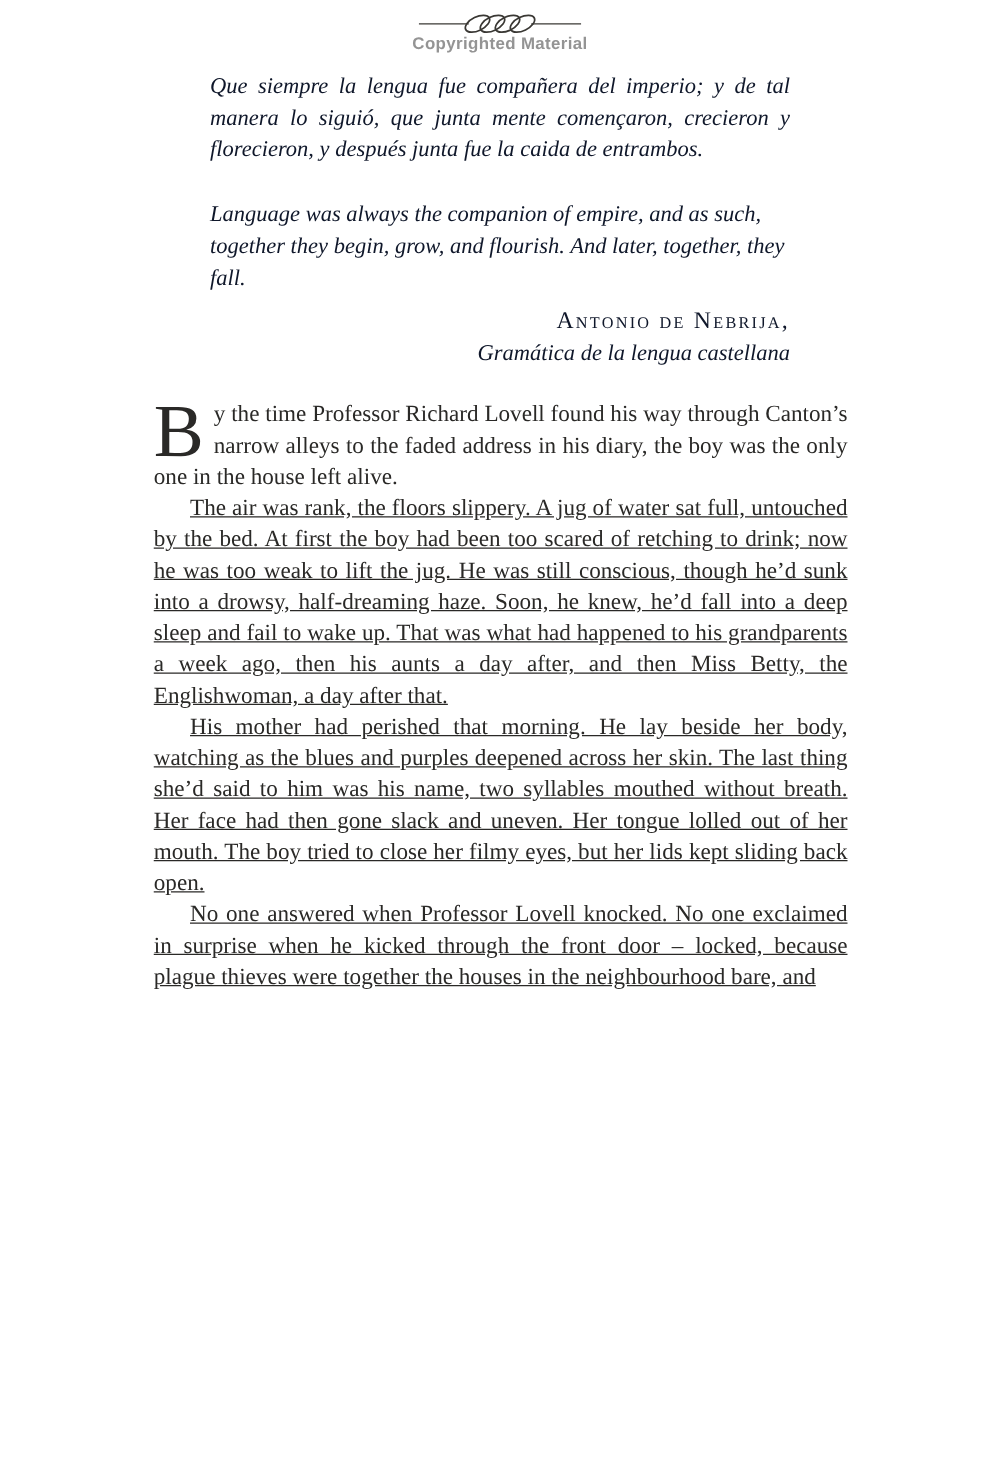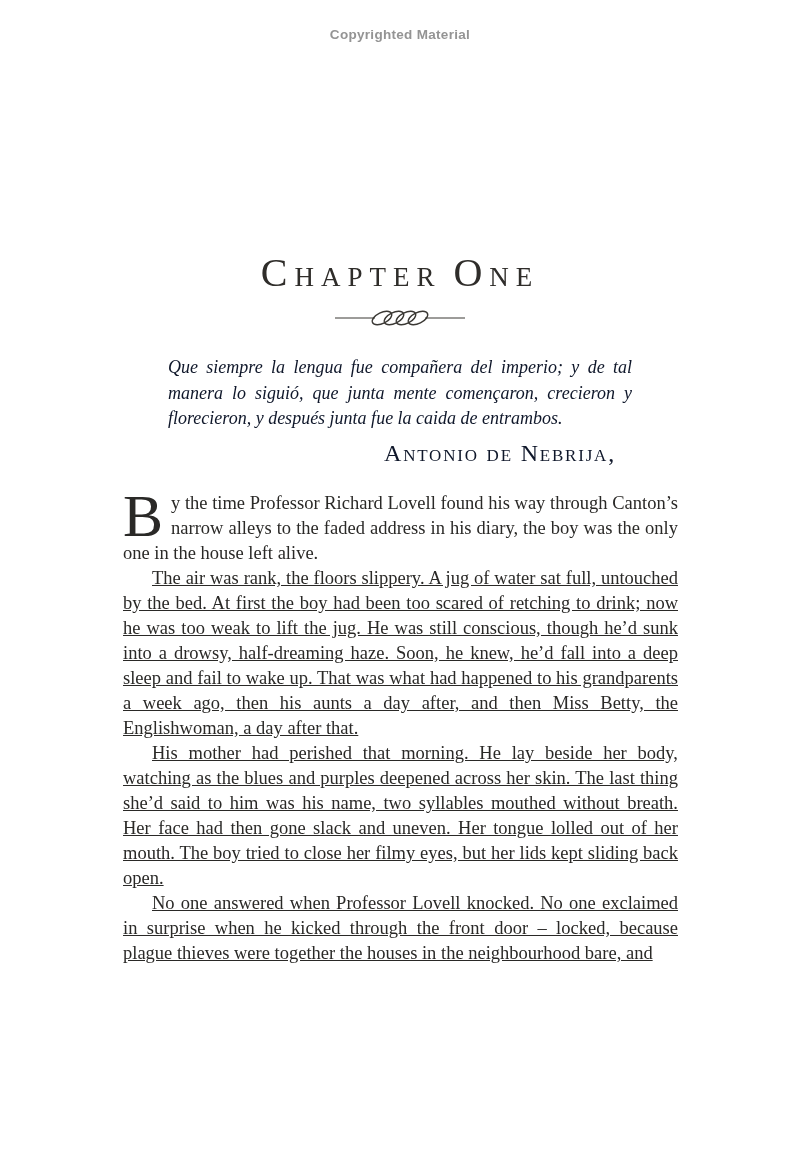--- a/index.html
+++ b/index.html
@@ -71,26 +71,26 @@
   }
   .epigraph-es {
     margin: 0;
     text-align: justify;
   }
   .epigraph-en {
     margin: 26px 0 0 0;
     text-align: left;
   }
   .attr-name {
-    margin: 9px 16px 0 0;
+    margin: 9px 0 0 0;
     text-align: right;
     font-style: normal;
     font-variant: small-caps;
     letter-spacing: 1.8px;
-    font-size: 24px;
+    font-size: 19px;
   }
   .attr-work {
     margin: 0;
     text-align: right;
   }
 
   
   .body-text {
     margin: 25px 0 0 123px;
     width: 555px;
@@ -109,38 +109,39 @@
     color: #2a2927;
   }
 </style>
 </head>
 <body>
 
 <div class="page">
 
   <div class="copyright copyright-top">Copyrighted Material</div>
 
-  <h1 class="chapter-title"><span class="word"><span class="initial">C</span><span class="rest">hapter</span></span><span class="word word2"><span class="initial">O</span><span class="rest">ne</span></span></h1>
 
   <div class="ornament">
     <svg width="130" height="20" viewBox="0 0 130 20" aria-hidden="true">
       <line x1="0" y1="10" x2="40" y2="10" stroke="#3a3834" stroke-width="1"></line>
       <line x1="90" y1="10" x2="130" y2="10" stroke="#3a3834" stroke-width="1"></line>
       <g fill="none" stroke="#3a3834" stroke-width="1.4">
         <ellipse cx="47" cy="10" rx="10.5" ry="5.5" transform="rotate(-26 47 10)"></ellipse>
         <ellipse cx="59" cy="10" rx="10.5" ry="5.5" transform="rotate(-26 59 10)"></ellipse>
         <ellipse cx="71" cy="10" rx="10.5" ry="5.5" transform="rotate(-26 71 10)"></ellipse>
         <ellipse cx="83" cy="10" rx="10.5" ry="5.5" transform="rotate(-26 83 10)"></ellipse>
       </g>
     </svg>
   </div>
 
   <div class="epigraph">
     <p class="epigraph-es">Que siempre la lengua fue compañera del imperio; y de tal manera lo siguió, que junta mente començaron, crecieron y florecieron, y después junta fue la caida de entrambos.</p>
+    <p class="epigraph-en">Language was always the companion of empire, and as such, together they begin, grow, and flourish. And later, together, they fall.</p>
     <p class="attr-name">Antonio de Nebrija,</p>
+    <p class="attr-work">Gramática de la lengua castellana</p>
   </div>
 
   <div class="body-text">
     <p class="para"><span class="drop-cap">B</span><span>y the time Professor Richard Lovell found his way through Canton’s narrow alleys to the faded address in his diary, the boy was the only one in the house left alive.</span></p>
     <p class="para indent">The air was rank, the floors slippery. A jug of water sat full, untouched by the bed. At first the boy had been too scared of retching to drink; now he was too weak to lift the jug. He was still conscious, though he’d sunk into a drowsy, half-dreaming haze. Soon, he knew, he’d fall into a deep sleep and fail to wake up. That was what had happened to his grandparents a week ago, then his aunts a day after, and then Miss Betty, the Englishwoman, a day after that.</p>
     <p class="para indent">His mother had perished that morning. He lay beside her body, watching as the blues and purples deepened across her skin. The last thing she’d said to him was his name, two syllables mouthed without breath. Her face had then gone slack and uneven. Her tongue lolled out of her mouth. The boy tried to close her filmy eyes, but her lids kept sliding back open.</p>
     <p class="para indent">No one answered when Professor Lovell knocked. No one exclaimed in surprise when he kicked through the front door – locked, because plague thieves were together the houses in the neighbourhood bare, and</p>
   </div>
 
   <div class="copyright copyright-bottom">Copyrighted Material</div>

